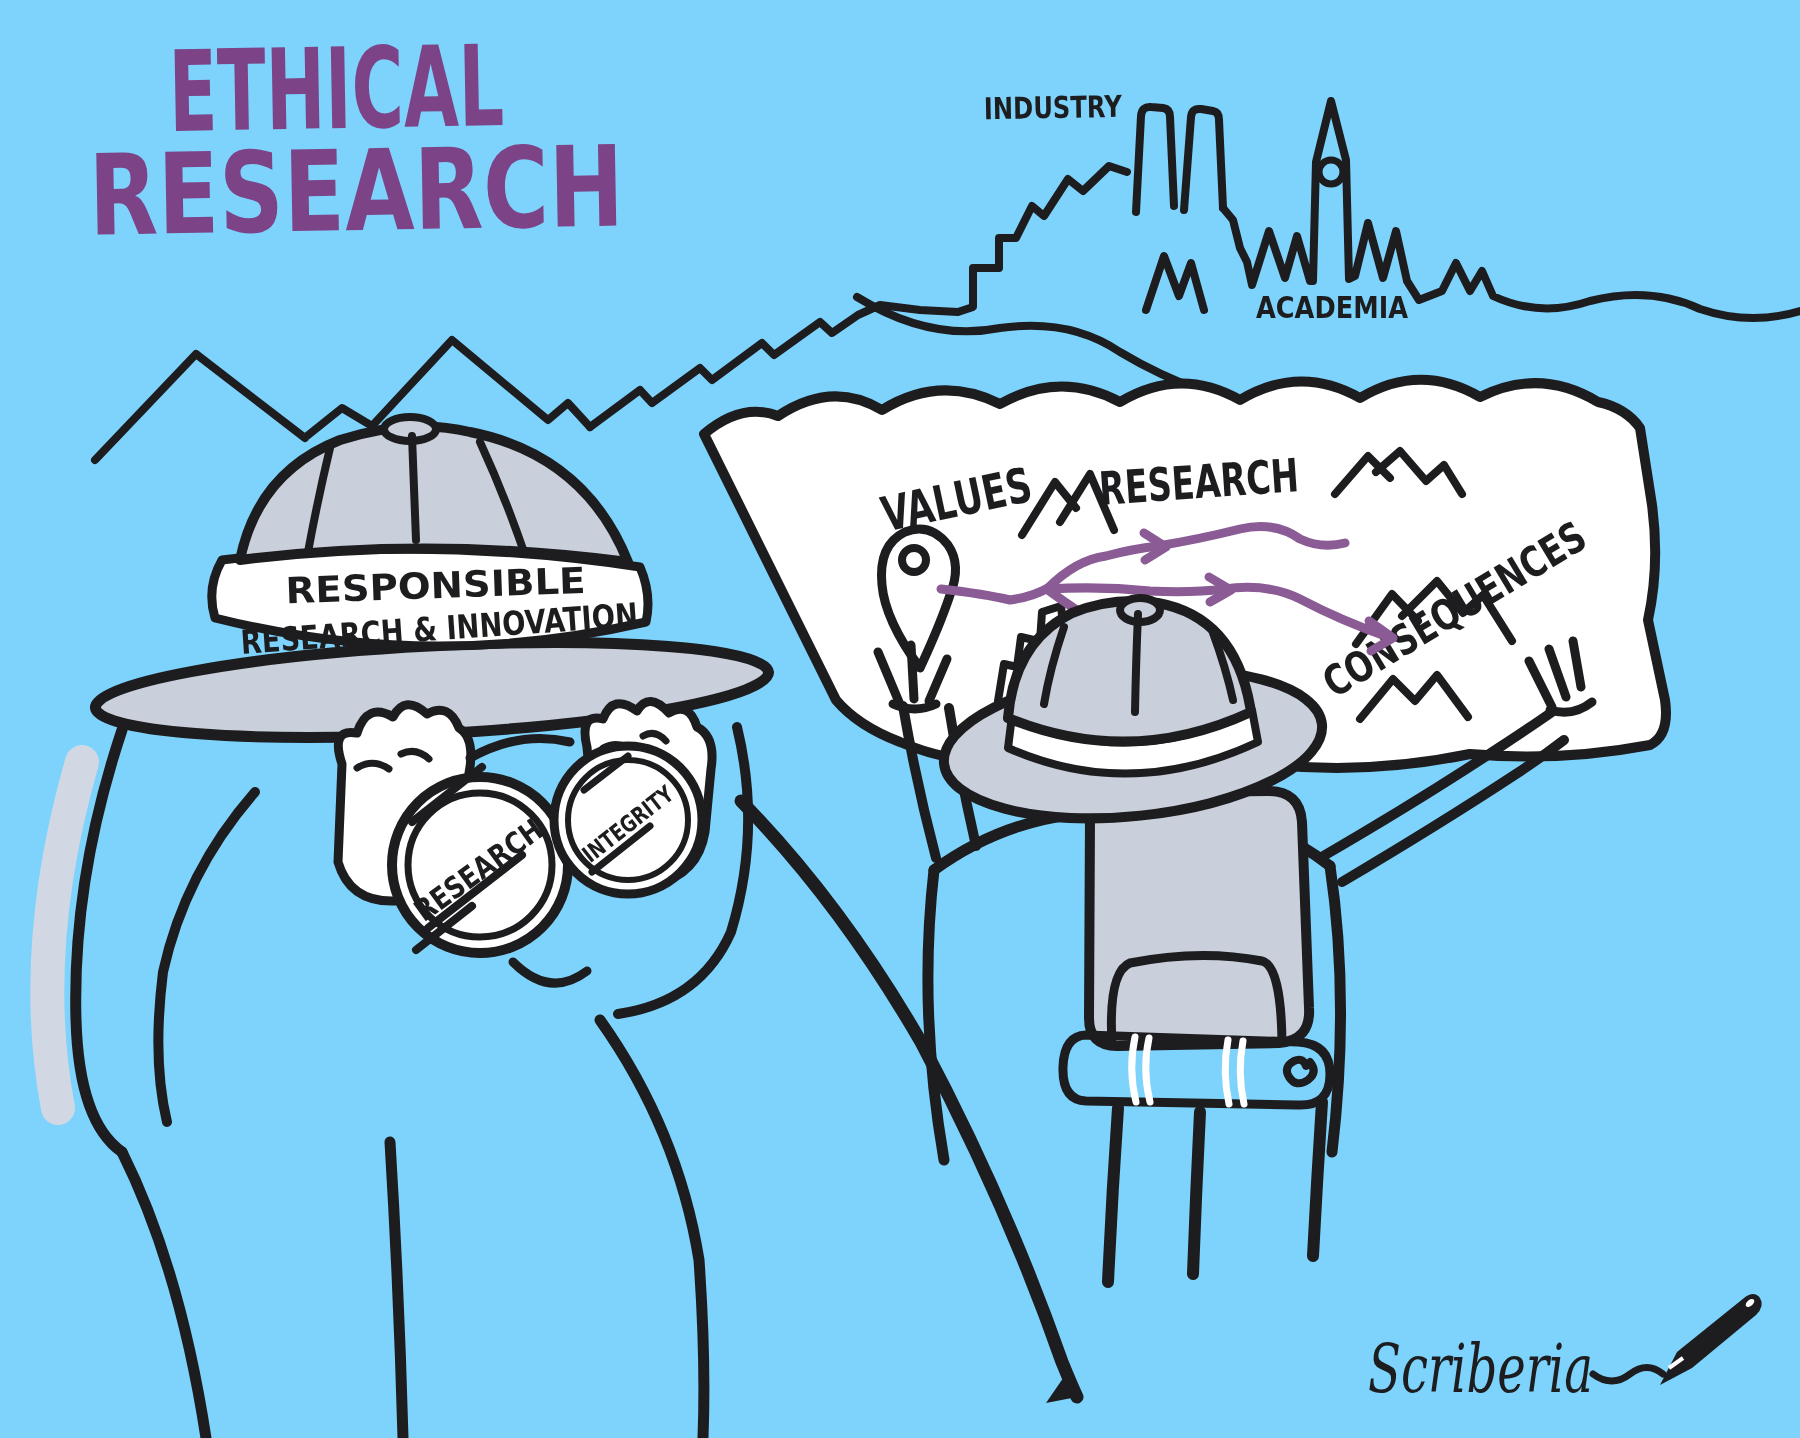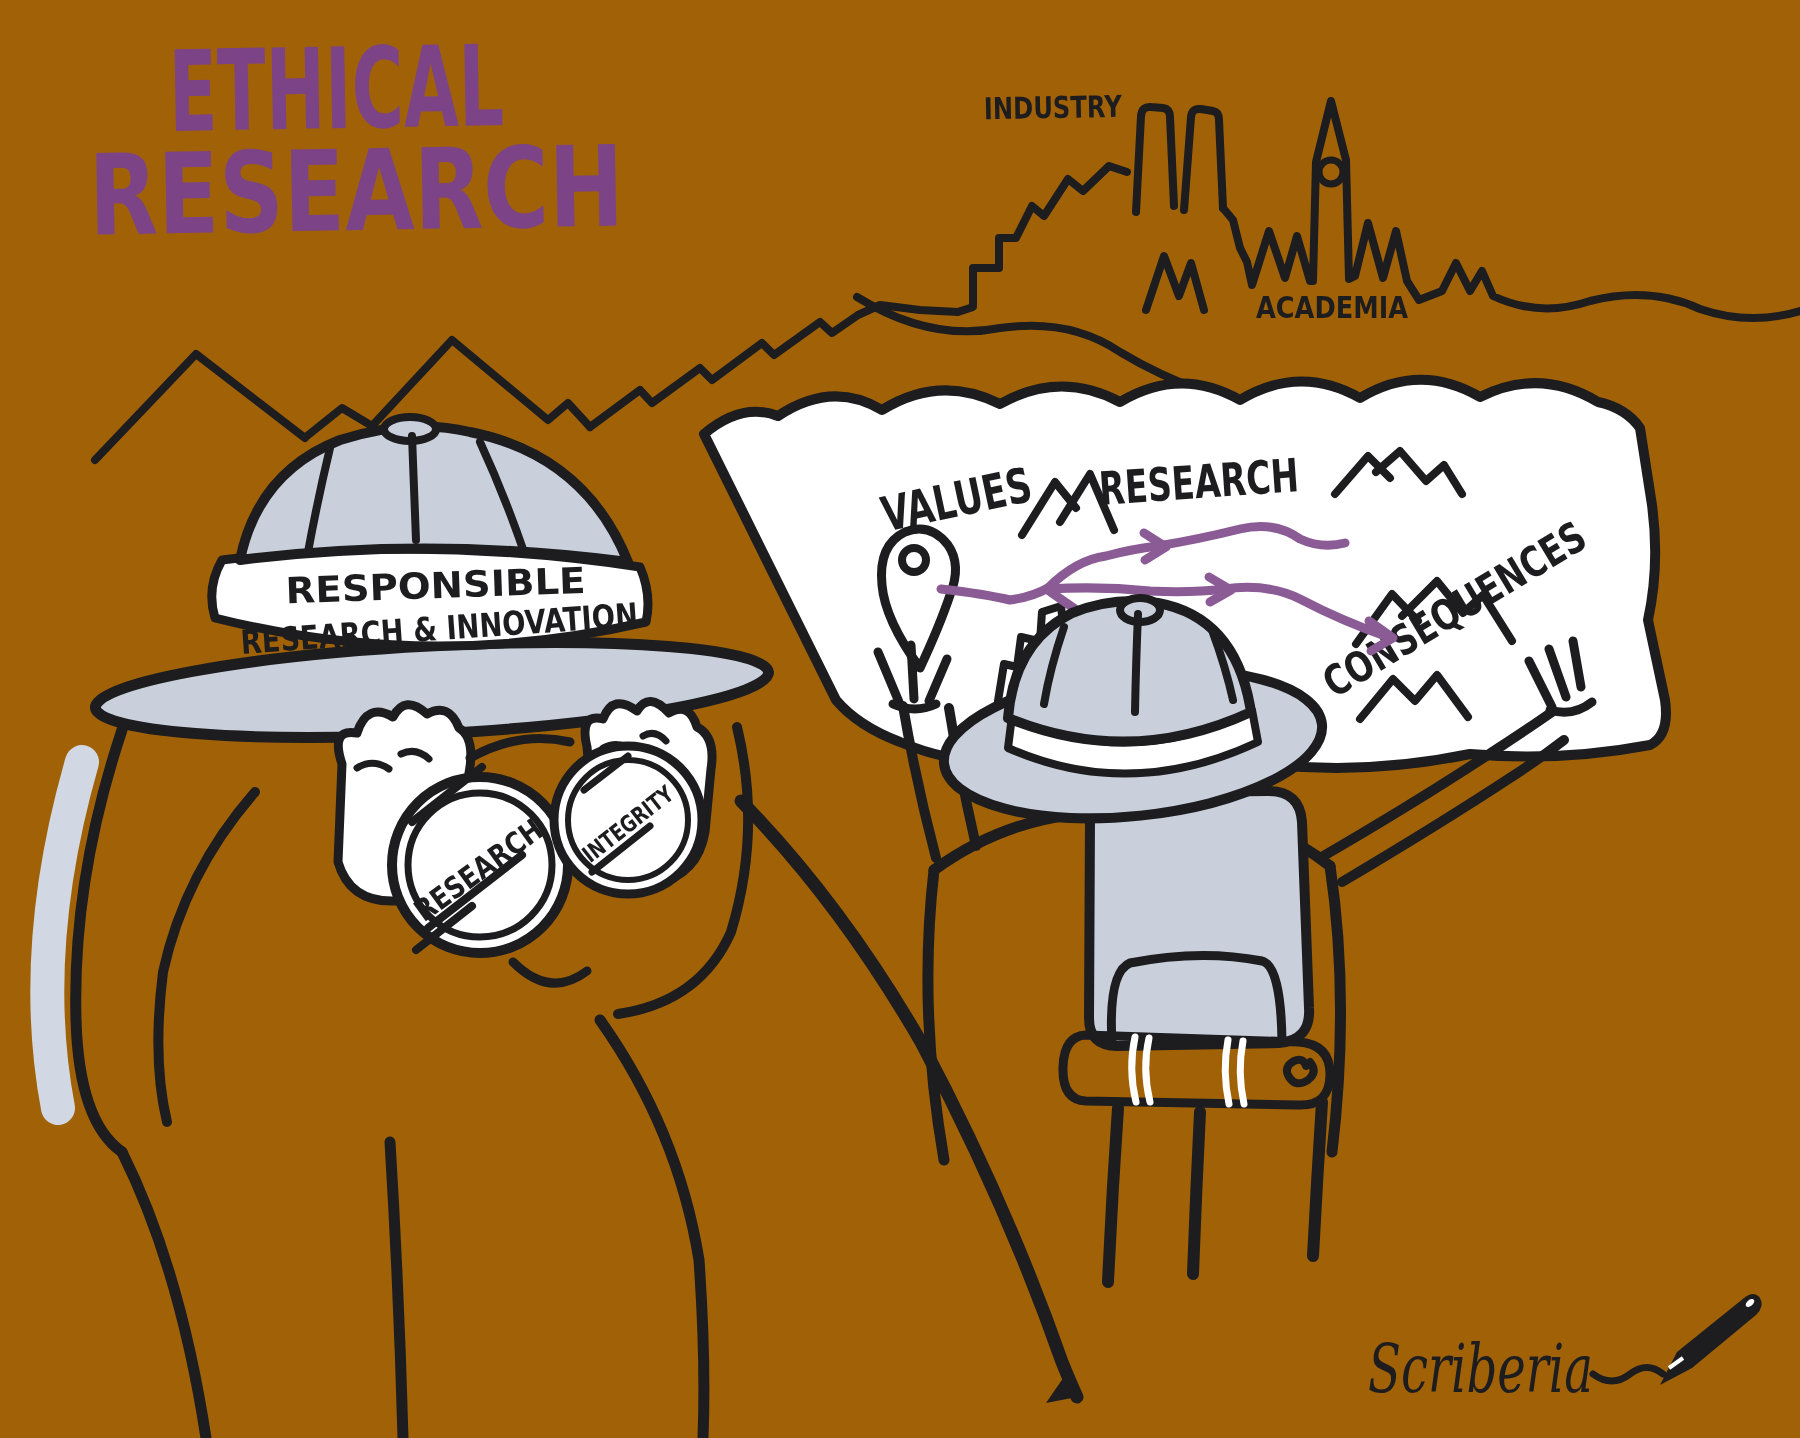--- a/index.html
+++ b/index.html
@@ -1,16 +1,16 @@
 <!DOCTYPE html>
 <html><head>
 <meta charset="utf-8">
 <style>
   html,body{margin:0;padding:0;background:#ffffff;}
-  .stage{position:relative;width:1800px;height:1438px;background:#a16207;overflow:hidden;
+  .stage{position:relative;width:1800px;height:1438px;background:#7dd3fc;overflow:hidden;
          font-family:"DejaVu Sans",sans-serif;}
   svg{display:block;}
   .ink{stroke:#1d1d1f;fill:none;stroke-linecap:round;stroke-linejoin:round;}
   .fill-white{fill:#ffffff;}
   .fill-gray{fill:#c9d0dc;}
   .fill-ink{fill:#1d1d1f;stroke:none;}
   .shade{stroke:#d1d8e4;fill:none;stroke-linecap:round;}
   .route{stroke:#8a5b95;fill:none;stroke-linecap:round;stroke-linejoin:round;}
   text{font-family:"DejaVu Sans",sans-serif;fill:#1d1d1f;font-weight:bold;}
   .title-text{fill:#7d4387;}

